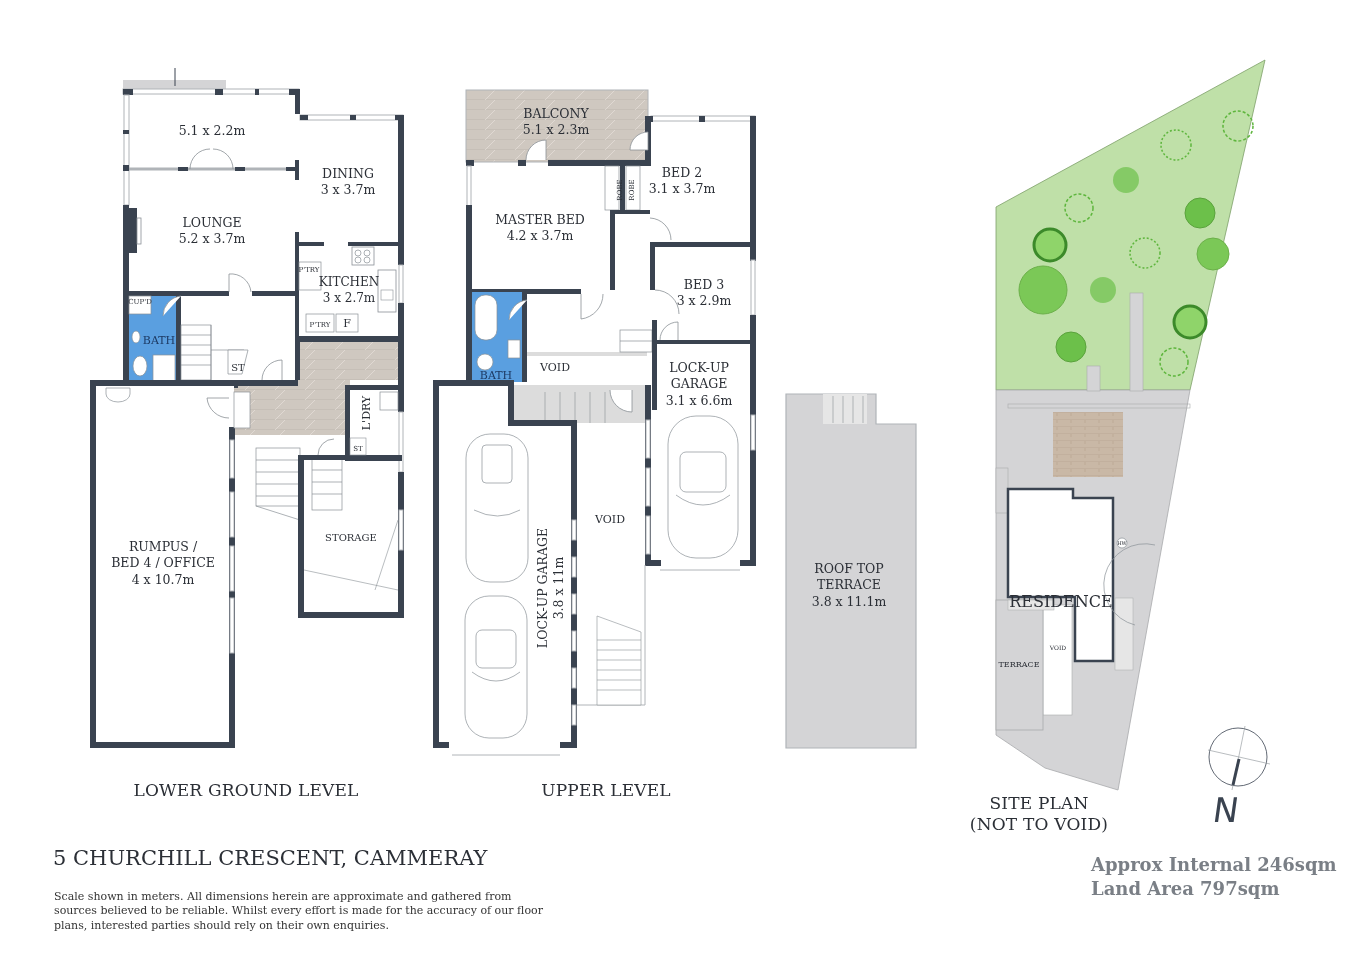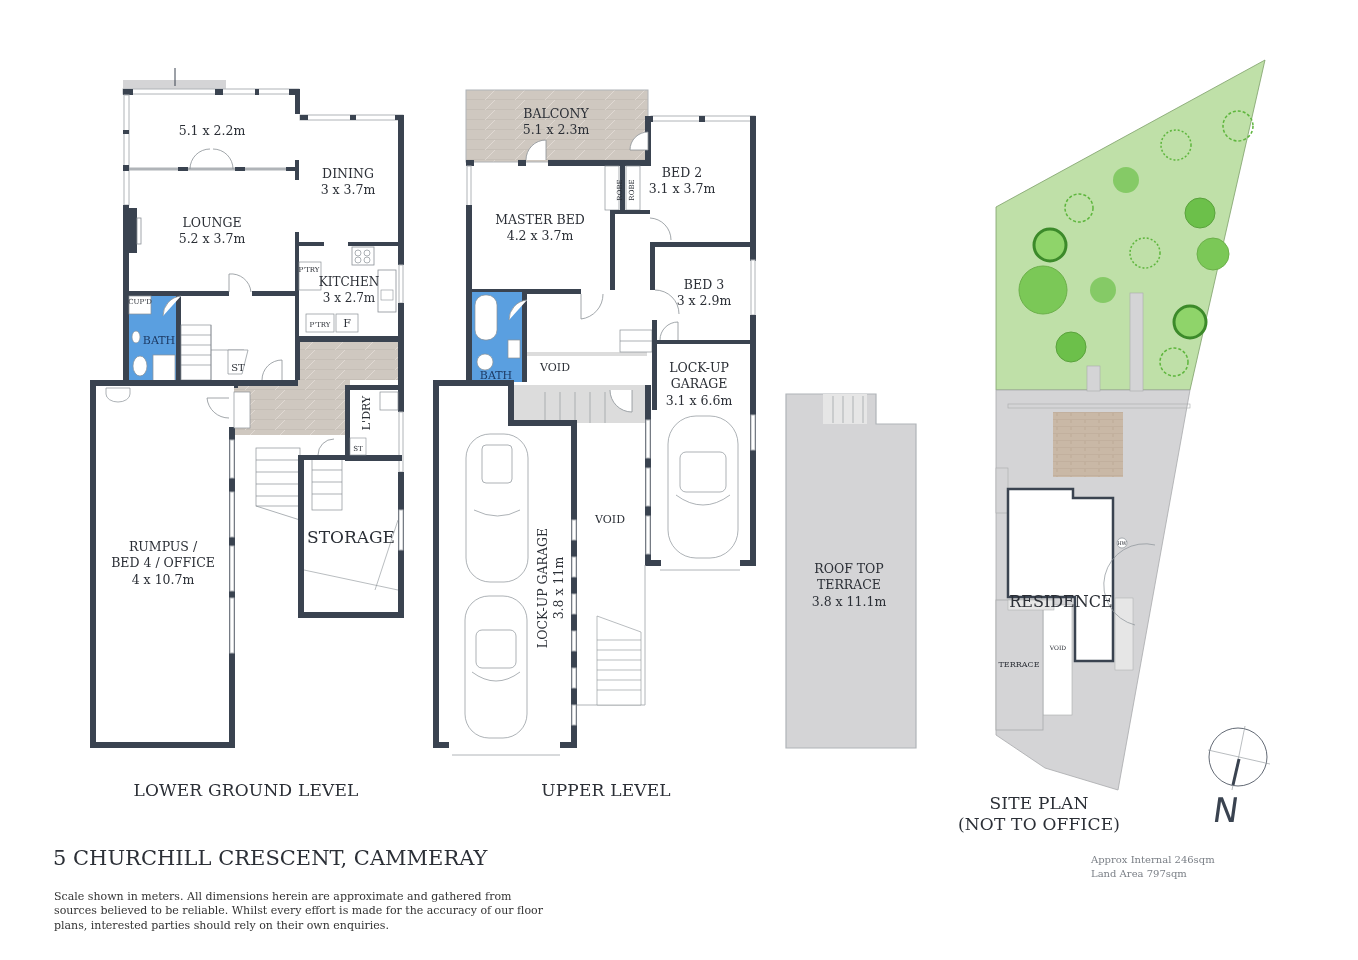--- a/index.html
+++ b/index.html
@@ -5,21 +5,21 @@
   html,body{margin:0;padding:0;background:#fff;}
   body{width:1358px;height:960px;position:relative;overflow:hidden;font-family:"DejaVu Serif","Liberation Serif",serif;color:#2b2f36;}
   svg.plan{position:absolute;left:0;top:0;}
   .lbl{position:absolute;text-align:center;font-family:"DejaVu Serif","Liberation Serif",serif;color:#2b2f36;line-height:1.3;white-space:nowrap;transform:translate(-50%,-50%);}
   .room{font-size:12.5px;}
   .small{font-size:9px;}
   .tiny{font-size:7px;}
   .level{font-size:17px;letter-spacing:0.2px;}
   .title{position:absolute;left:53px;top:846px;font-size:21px;white-space:nowrap;}
   .disc{position:absolute;left:54px;top:849px;width:500px;font-size:11px;line-height:1.3;color:#333;font-family:"DejaVu Serif","Liberation Serif",serif;margin-top:41px;}
-  .areas{position:absolute;left:1091px;top:853px;font-size:10px;color:#7a7f86;line-height:1.35;white-space:nowrap;}
+  .areas{position:absolute;left:1091px;top:853px;font-size:18px;color:#7a7f86;line-height:1.35;white-space:nowrap;font-weight:bold;}
   .vert{transform:translate(-50%,-50%) rotate(-90deg);}
   .res{font-size:16px;margin-top:46px;}
 </style>
 </head>
 <body>
 
 <svg class="plan" width="1358" height="960" viewBox="0 0 1358 960">
   <defs>
     <pattern id="deck" width="30" height="10" patternUnits="userSpaceOnUse">
       <rect width="30" height="10" fill="#cfc8c0"></rect>
@@ -349,21 +349,21 @@
 <div class="lbl tiny" style="left:320px;top:326px;">P'TRY</div>
 <div class="lbl small" style="left:347px;top:324px;font-size:11px;">F</div>
 <div class="lbl tiny" style="left:140px;top:303px;">CUP'D</div>
 <div class="lbl small" style="left:159px;top:341px;font-size:11px;color:#1d3a63;">BATH</div>
 <div class="lbl small" style="left:238px;top:367px;font-size:10px;">ST</div>
 <div class="lbl room" style="left:163px;top:563px;">
   <div>RUMPUS /</div>
   <div>BED 4 / OFFICE</div>
   <div>4 x 10.7m</div>
 </div>
-<div class="lbl room" style="left:351px;top:537px;font-size:17px;">STORAGE</div>
+<div class="lbl room" style="left:351px;top:537px;font-size:10px;">STORAGE</div>
 <div class="lbl vert" style="left:367px;top:413px;font-size:11px;">L'DRY</div>
 <div class="lbl tiny" style="left:358px;top:450px;">ST</div>
 <div class="lbl level" style="left:246px;top:790px;">LOWER GROUND LEVEL</div>
 
 <div class="lbl room" style="left:556px;top:122px;">
   <div>BALCONY</div>
   <div>5.1 x 2.3m</div>
 </div>
 <div class="lbl room" style="left:682px;top:181px;text-align:center;">
   <div>BED 2</div>
@@ -398,21 +398,21 @@
   <div>TERRACE</div>
   <div>3.8 x 11.1m</div>
 </div>
 
 <div class="lbl res" style="left:1061px;top:556px;">RESIDENCE</div>
 <div class="lbl tiny" style="left:1019px;top:665px;font-size:8px;">TERRACE</div>
 <div class="lbl tiny" style="left:1058px;top:648px;font-size:6px;">VOID</div>
 <div class="lbl tiny" style="left:1122px;top:543px;font-size:5px;">HW</div>
 <div class="lbl level" style="left:1039px;top:814px;line-height:1.25;">
   <div>SITE PLAN</div>
-  <div>(NOT TO OFFICE)</div>
+  <div>(NOT TO VOID)</div>
 </div>
 <div class="lbl" style="left:1226px;top:810px;font-size:34px;font-family:'DejaVu Sans','Liberation Sans',sans-serif;color:#3a4350;transform:translate(-50%,-50%) skewX(-8deg);">N</div>
 
 <div class="title">5 CHURCHILL CRESCENT, CAMMERAY</div>
 <div class="disc">Scale shown in meters. All dimensions herein are approximate and gathered from sources believed to be  reliable. Whilst every effort is made for the accuracy of our floor plans, interested parties should rely on their own enquiries.</div>
 <div class="areas">
   <div>Approx Internal 246sqm</div>
   <div>Land Area 797sqm</div>
 </div>
 

